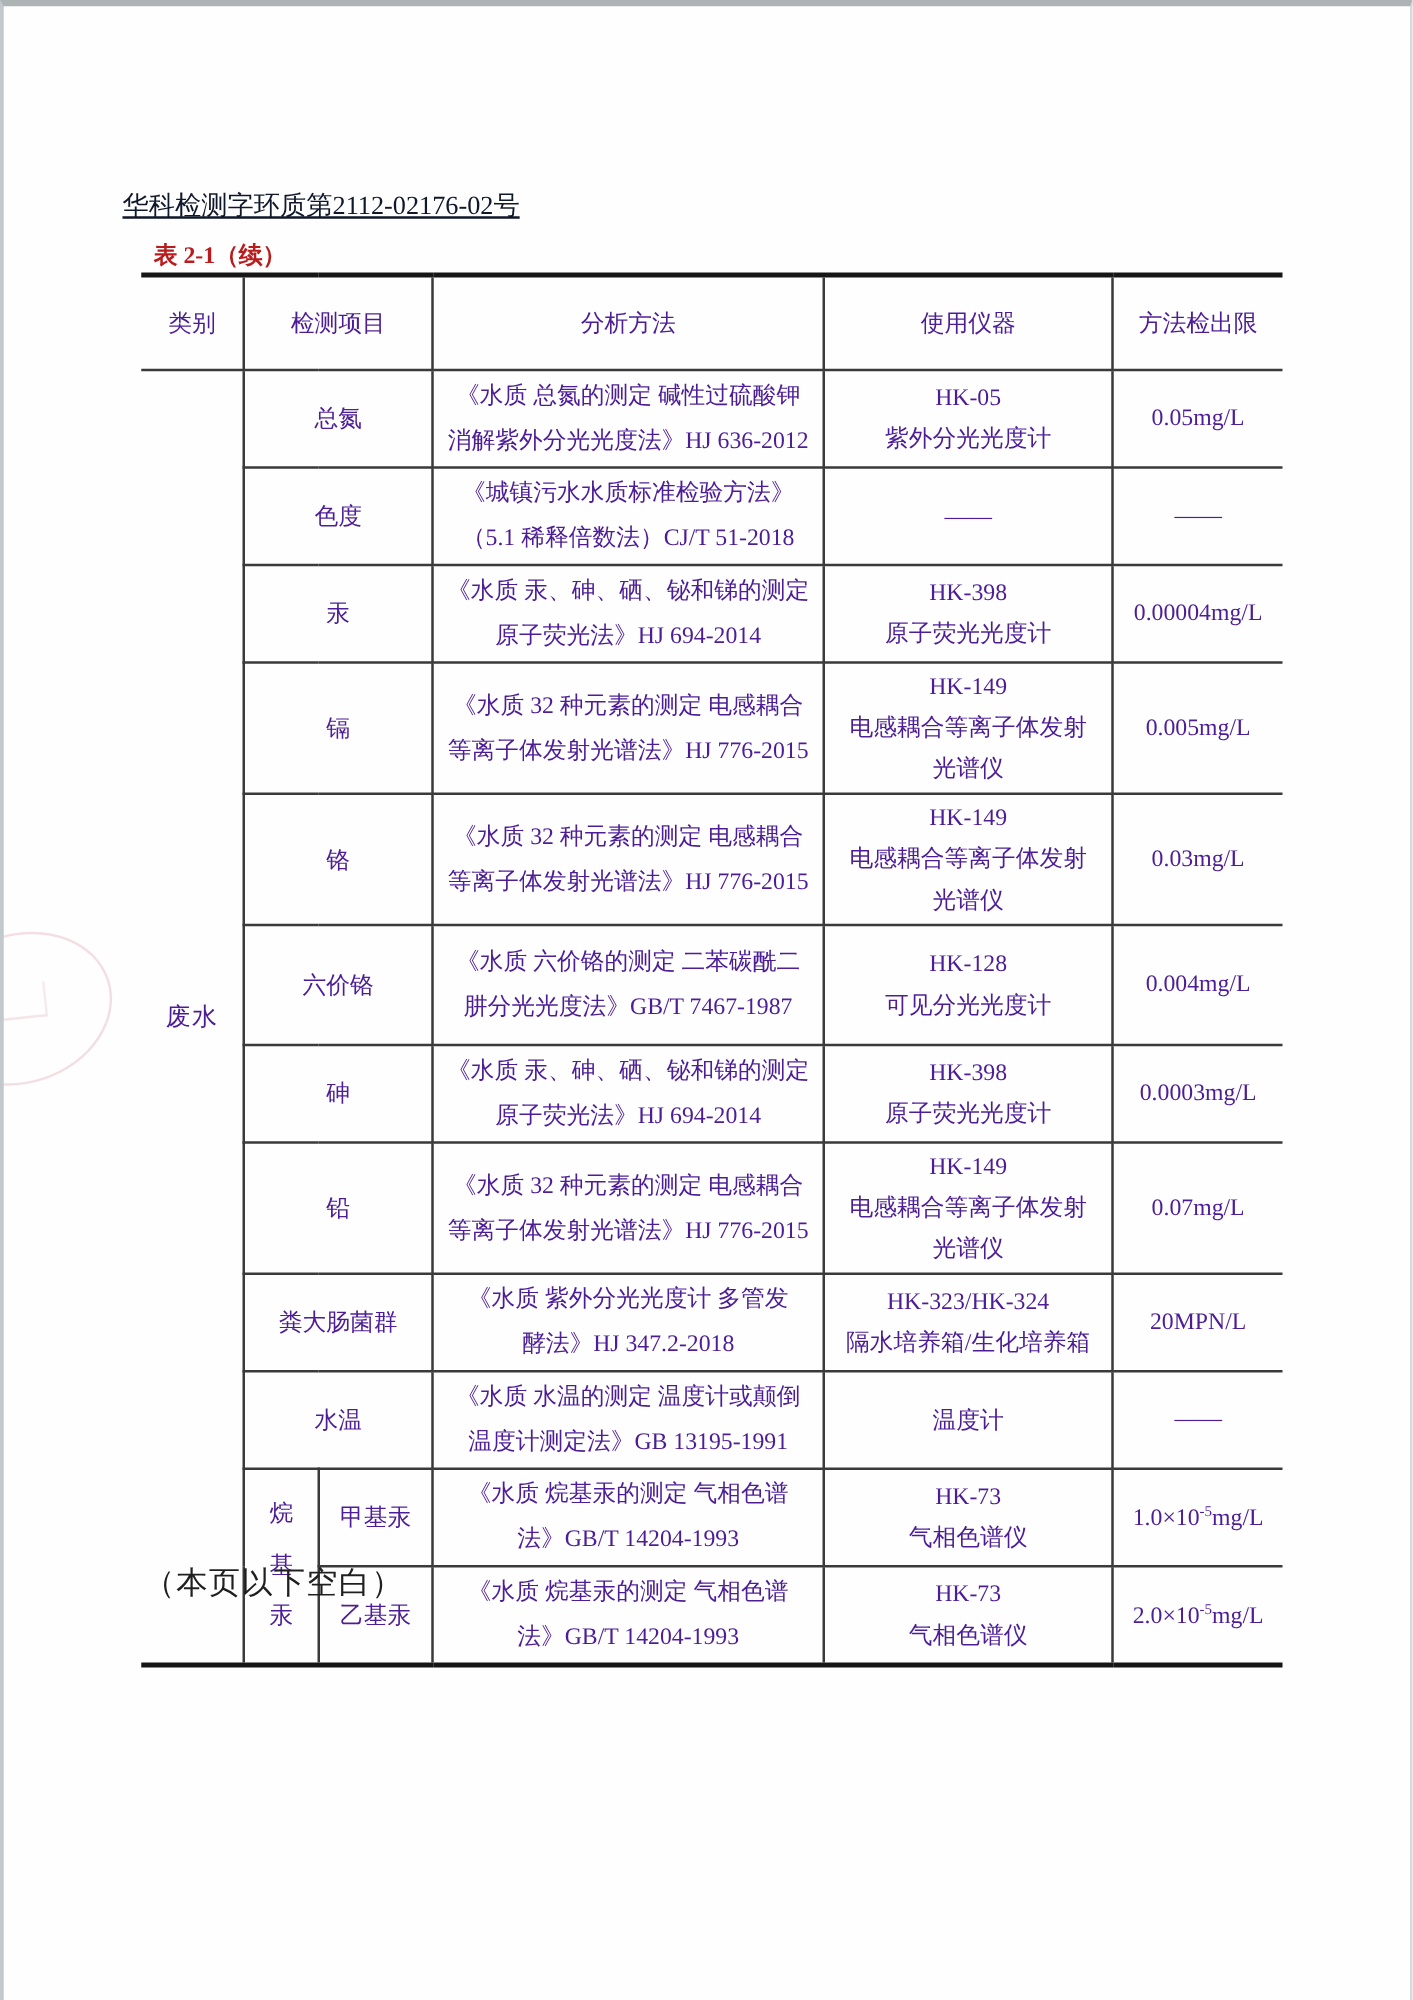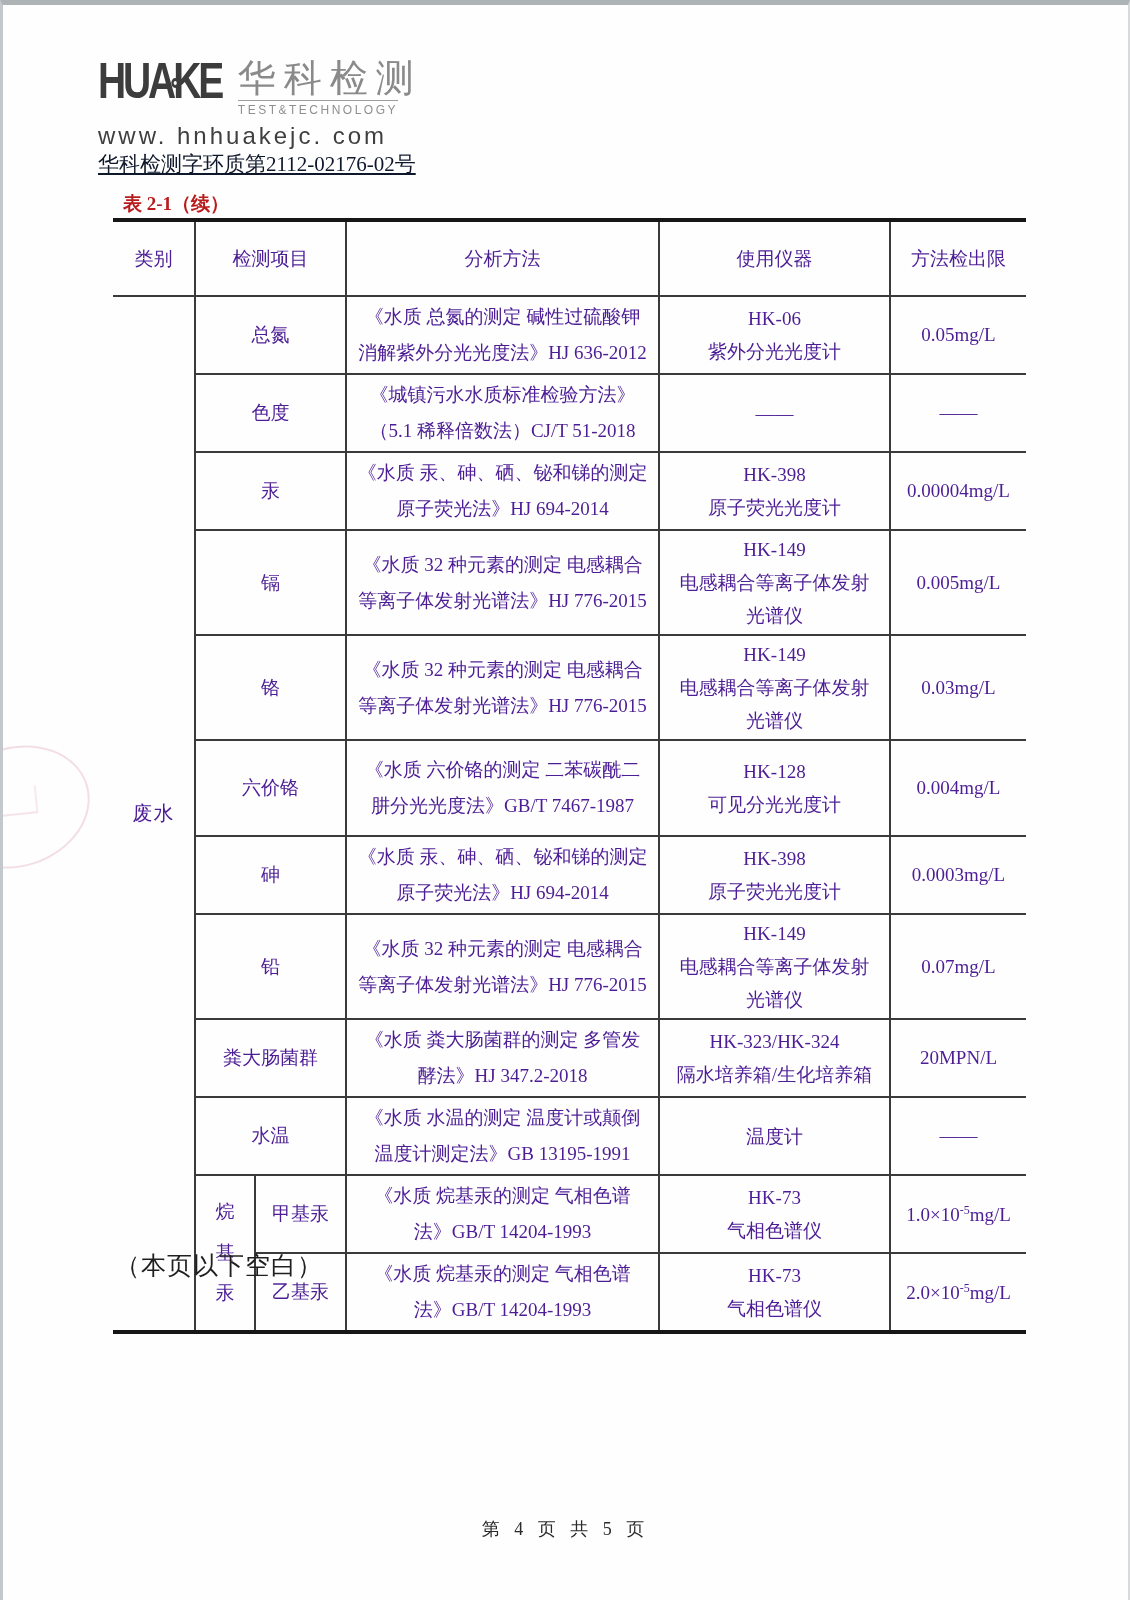--- a/index.html
+++ b/index.html
@@ -114,33 +114,20 @@
     transform: rotate(12deg);
   }
 </style>
 </head>
 <body>
 
 <div class="page">
 
   <div class="stamp-artifact"></div>
 
-  <div class="logo-wrap">
-    <div class="logo-top">
-      <div class="logo-huake">
-        <span>HUAKE</span>
-        <span class="logo-a-dot"></span>
-      </div>
-      <div class="logo-right">
-        <div class="logo-cn">华科检测</div>
-        <div class="logo-tag">TEST&amp;TECHNOLOGY</div>
-      </div>
-    </div>
-    <div class="logo-www">www. hnhuakejc. com</div>
-  </div>
 
   <div class="doc-number">华科检测字环质第2112-02176-02号</div>
 
   <div class="table-title">表 2-1（续）</div>
 
   <table class="methods">
     <colgroup>
       <col style="width:82px">
         <col style="width:60px">
         <col style="width:91px">
@@ -158,21 +145,21 @@
     </tr>
 
     <tr style="height:75px">
       <td class="cat no-left thick-bottom" rowspan="12">废水</td>
       <td colspan="2">总氮</td>
       <td class="method">
         <div class="line">《水质 总氮的测定 碱性过硫酸钾</div>
         <div class="line">消解紫外分光光度法》HJ 636-2012</div>
       </td>
       <td class="inst">
-        <div class="line">HK-06</div>
+        <div class="line">HK-05</div>
         <div class="line">紫外分光光度计</div>
 
       </td>
       <td class="limit no-right"><span>0.05mg/L</span><span></span></td>
     </tr>
 
     <tr style="height:77px">
       <td colspan="2">色度</td>
       <td class="method">
         <div class="line">《城镇污水水质标准检验方法》</div>
@@ -265,21 +252,21 @@
         <div class="line">HK-149</div>
         <div class="line">电感耦合等离子体发射</div>
         <div class="line">光谱仪</div>
       </td>
       <td class="limit no-right"><span>0.07mg/L</span><span></span></td>
     </tr>
 
     <tr style="height:77px">
       <td colspan="2">粪大肠菌群</td>
       <td class="method">
-        <div class="line">《水质 粪大肠菌群的测定 多管发</div>
+        <div class="line">《水质 紫外分光光度计 多管发</div>
         <div class="line">酵法》HJ 347.2-2018</div>
       </td>
       <td class="inst">
         <div class="line">HK-323/HK-324</div>
         <div class="line">隔水培养箱/生化培养箱</div>
 
       </td>
       <td class="limit no-right"><span>20MPN/L</span><span></span></td>
     </tr>
 
@@ -324,15 +311,14 @@
         <div class="line">气相色谱仪</div>
 
       </td>
       <td class="limit no-right thick-bottom"><span>2.0×10</span><sup>-5</sup><span>mg/L</span></td>
     </tr>
   </tbody>
     </table>
 
   <div class="blank-note">（本页以下空白）</div>
 
-  <div class="page-footer">第 4 页 共 5 页</div>
 
 </div>
 
 </body></html>

